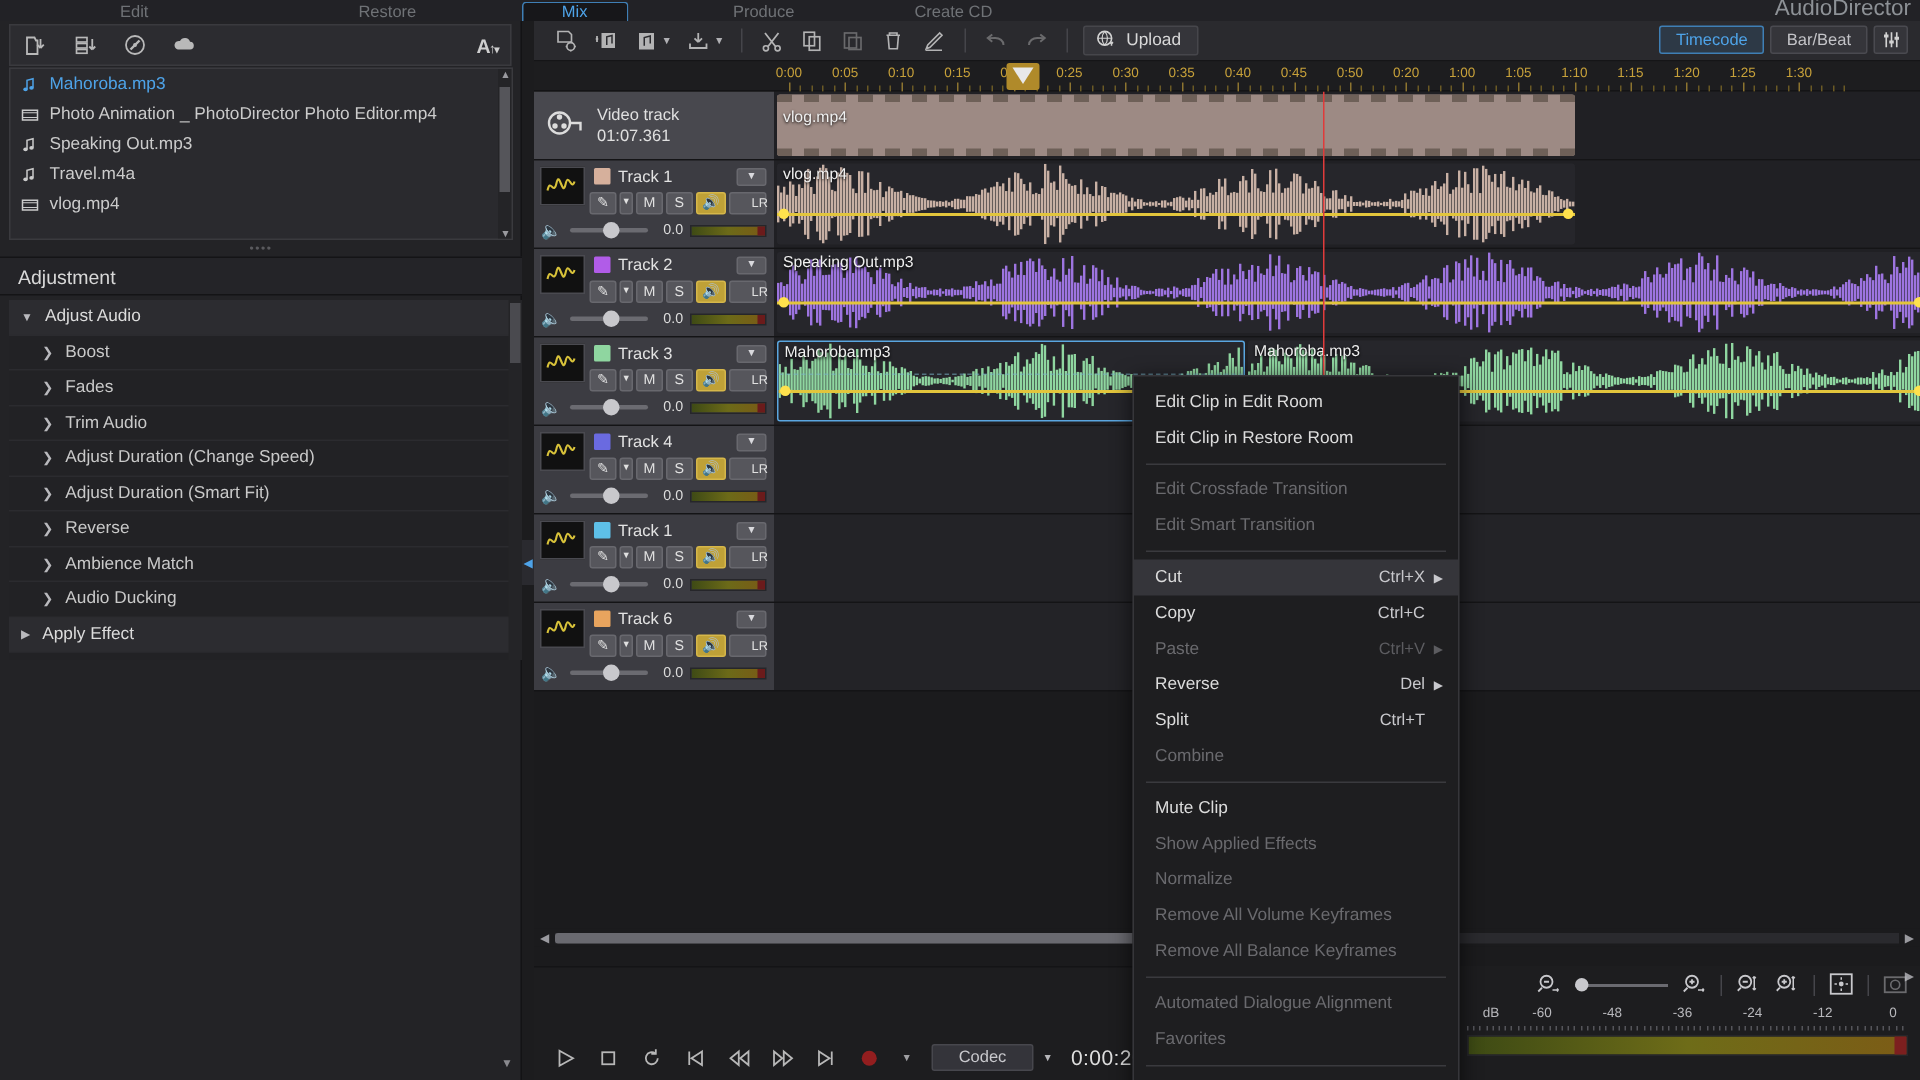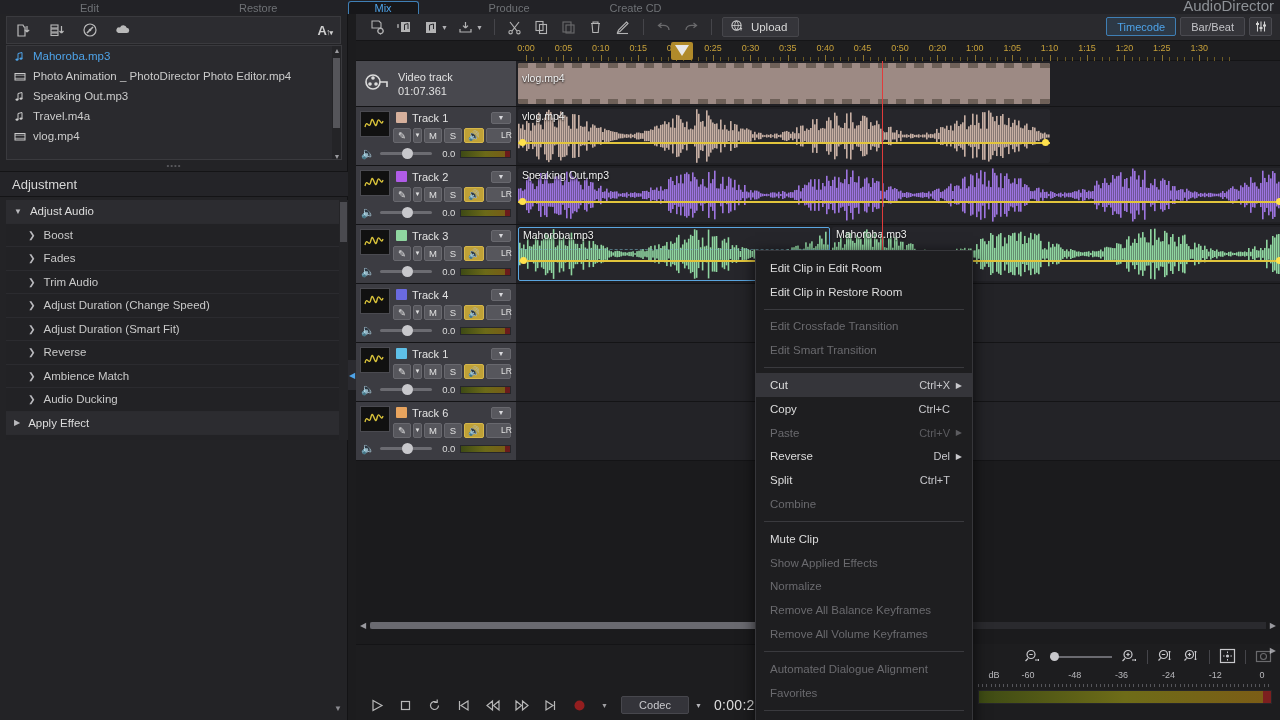--- a/index.html
+++ b/index.html
@@ -2107,25 +2107,25 @@
       </div>
       <div class="mi dis">
         <span class="lbl">Show Applied Effects</span>
         <span class="arrow"></span>
       </div>
       <div class="mi dis">
         <span class="lbl">Normalize</span>
         <span class="arrow"></span>
       </div>
       <div class="mi dis">
+        <span class="lbl">Remove All Volume Keyframes</span>
+        <span class="arrow"></span>
+      </div>
+      <div class="mi dis">
         <span class="lbl">Remove All Balance Keyframes</span>
-        <span class="arrow"></span>
-      </div>
-      <div class="mi dis">
-        <span class="lbl">Remove All Volume Keyframes</span>
         <span class="arrow"></span>
       </div>
       <div class="msep"></div>
       <div class="mi dis">
         <span class="lbl">Automated Dialogue Alignment</span>
         <span class="arrow"></span>
       </div>
       <div class="mi dis">
         <span class="lbl">Favorites</span>
         <span class="arrow"></span>

